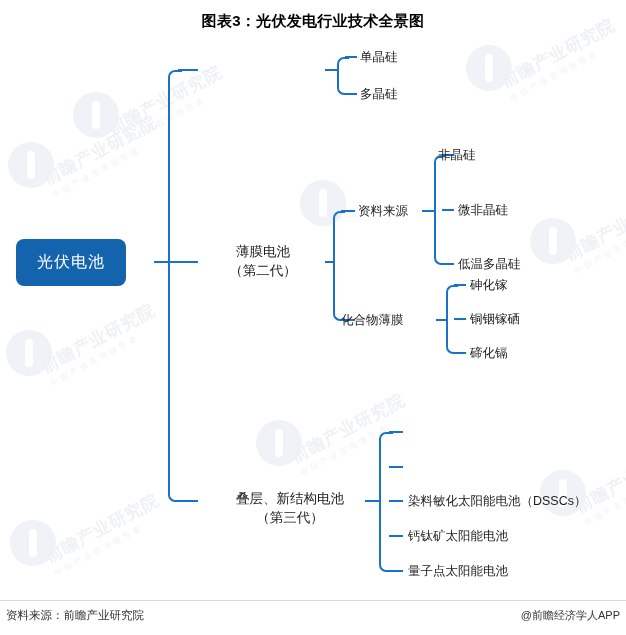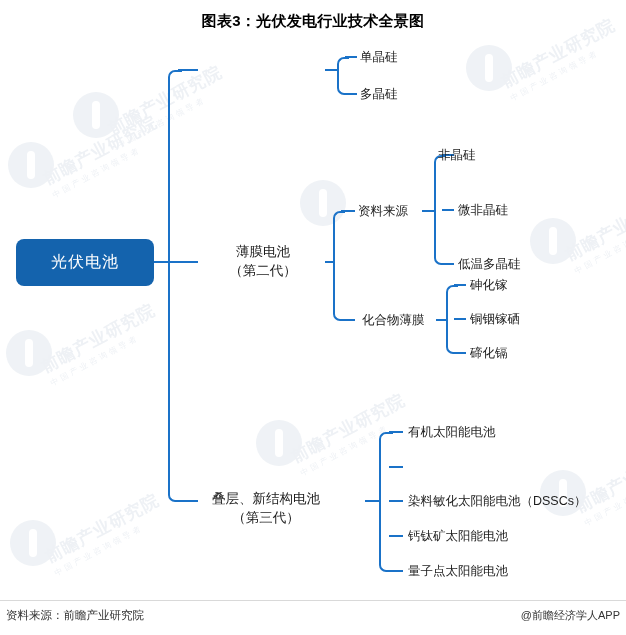--- a/index.html
+++ b/index.html
@@ -72,21 +72,21 @@
     font-weight: bold;
     color: #000000;
     letter-spacing: 0.3px;
   }
 
   
   #root-node {
     position: absolute;
     left: 16px;
     top: 239px;
-    width: 138px;
+    width: 110px;
     height: 47px;
     background: #1463ad;
     border-radius: 8px;
     color: #ffffff;
     font-size: 16px;
     display: flex;
     align-items: center;
     justify-content: center;
     letter-spacing: 1px;
     box-sizing: border-box;
@@ -233,45 +233,44 @@
   <div class="ln-h" style="left:422px; top:210px; width:14px;"></div>
   <div class="brk" style="left:434px; top:155px; width:12px; height:110px;"></div>
   <div class="ln-h" style="left:442px; top:154px; width:12px;"></div>
   <div class="ln-h" style="left:442px; top:209px; width:12px;"></div>
   <div class="ln-h" style="left:442px; top:263px; width:12px;"></div>
 
   <div class="node l4" style="left:438px; top:146px;">非晶硅</div>
   <div class="node l4" style="left:458px; top:201px;">微非晶硅</div>
   <div class="node l4" style="left:458px; top:255px;">低温多晶硅</div>
 
-  <div class="node l3" style="left:362px; top:311px;">化合物薄膜</div>
+  <div class="node l3" style="left:341px; top:311px;">化合物薄膜</div>
   <div class="ln-h" style="left:436px; top:319px; width:12px;"></div>
   <div class="brk" style="left:446px; top:285px; width:12px; height:69px;"></div>
   <div class="ln-h" style="left:454px; top:284px; width:12px;"></div>
   <div class="ln-h" style="left:454px; top:318px; width:12px;"></div>
   <div class="ln-h" style="left:454px; top:352px; width:12px;"></div>
 
   <div class="node l4" style="left:470px; top:276px;">砷化镓</div>
   <div class="node l4" style="left:470px; top:310px;">铜铟镓硒</div>
   <div class="node l4" style="left:470px; top:344px;">碲化镉</div>
 
-  <div class="node l2" style="left:186px; top:489px; width:160px;">
+  <div class="node l2" style="left:210px; top:489px; width:160px;">
     <div>叠层、新结构电池</div>
     <div>（第三代）</div>
   </div>
 
   <div class="ln-h" style="left:365px; top:500px; width:16px;"></div>
   <div class="brk" style="left:379px; top:432px; width:14px; height:140px;"></div>
   <div class="ln-h" style="left:389px; top:431px; width:14px;"></div>
   <div class="ln-h" style="left:389px; top:466px; width:14px;"></div>
   <div class="ln-h" style="left:389px; top:500px; width:14px;"></div>
   <div class="ln-h" style="left:389px; top:535px; width:14px;"></div>
   <div class="ln-h" style="left:389px; top:570px; width:14px;"></div>
 
-  <div class="node leaf3" style="left:408px; top:423px;">有机太阳能电池</div>
   <div class="node leaf3" style="left:408px; top:492px;">染料敏化太阳能电池（DSSCs）</div>
   <div class="node leaf3" style="left:408px; top:527px;">钙钛矿太阳能电池</div>
   <div class="node leaf3" style="left:408px; top:562px;">量子点太阳能电池</div>
 
   <div id="footer-rule"></div>
   <div id="source-text">资料来源：前瞻产业研究院</div>
   <div id="brand-text">@前瞻经济学人APP</div>
 
 </div>
 

